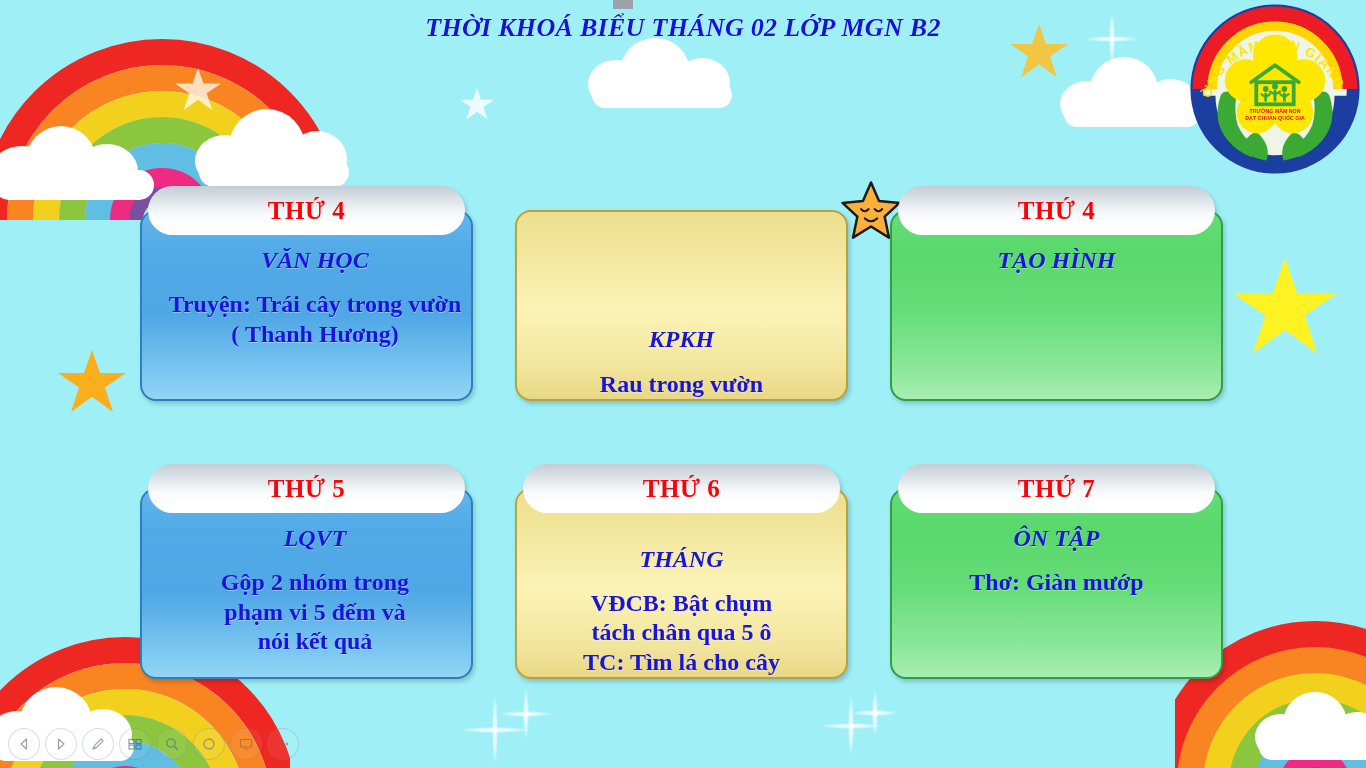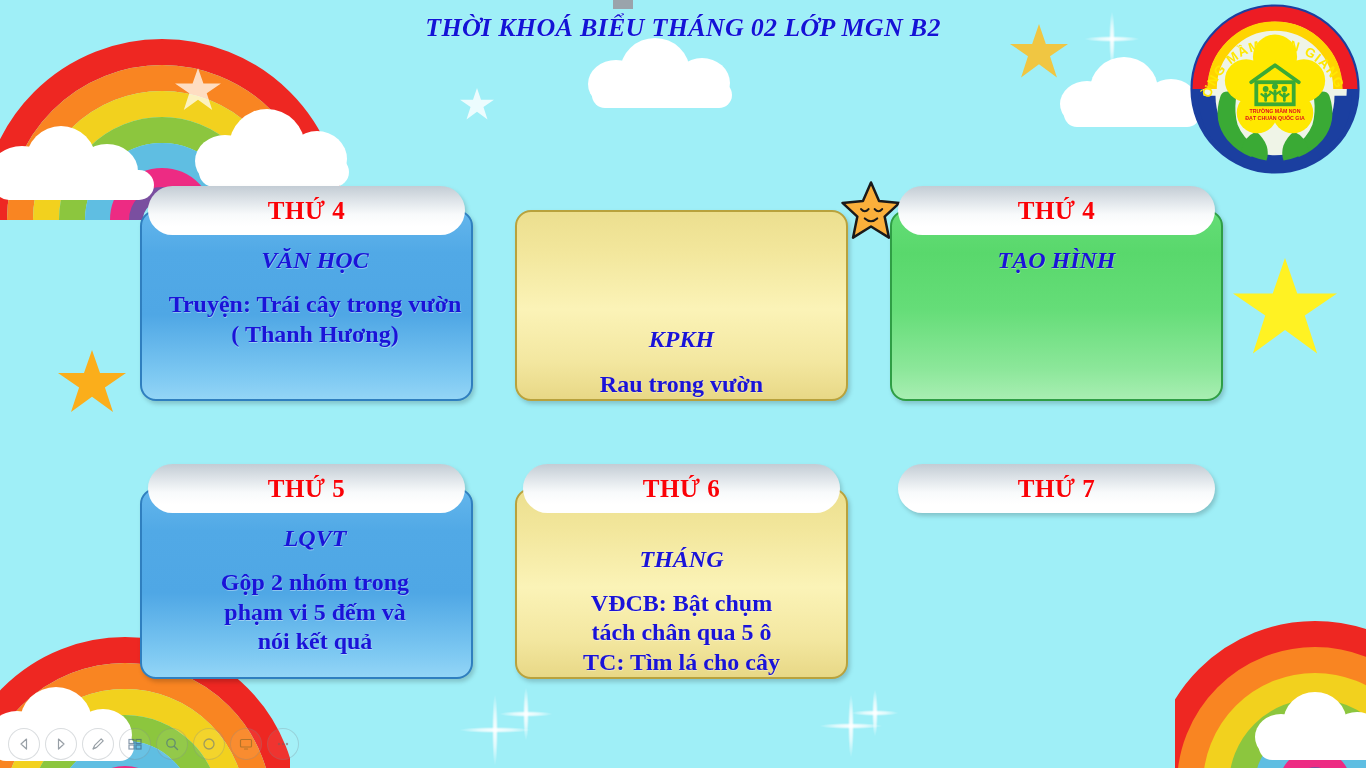--- a/index.html
+++ b/index.html
@@ -417,20 +417,24 @@
       <div class="card-body">
         <div class="subject">THÁNG</div>
         <div class="detail">VĐCB: Bật chụm<br>tách chân qua 5 ô<br>TC: Tìm lá cho cây</div>
       </div>
       <div class="card-header">
         <span class="day-label">THỨ 6</span>
       </div>
     </div>
 
     <div class="card card-green" style="left:890px; top:464px;">
+      <div class="card-body">
+        <div class="subject">ÔN TẬP</div>
+        <div class="detail">Thơ: Giàn mướp</div>
+      </div>
       <div class="card-header">
         <span class="day-label">THỨ 7</span>
       </div>
     </div>
 
   </div>
 
   <div class="toolbar">
     <div class="tb-btn">
       <svg width="14" height="14" viewBox="0 0 14 14">

